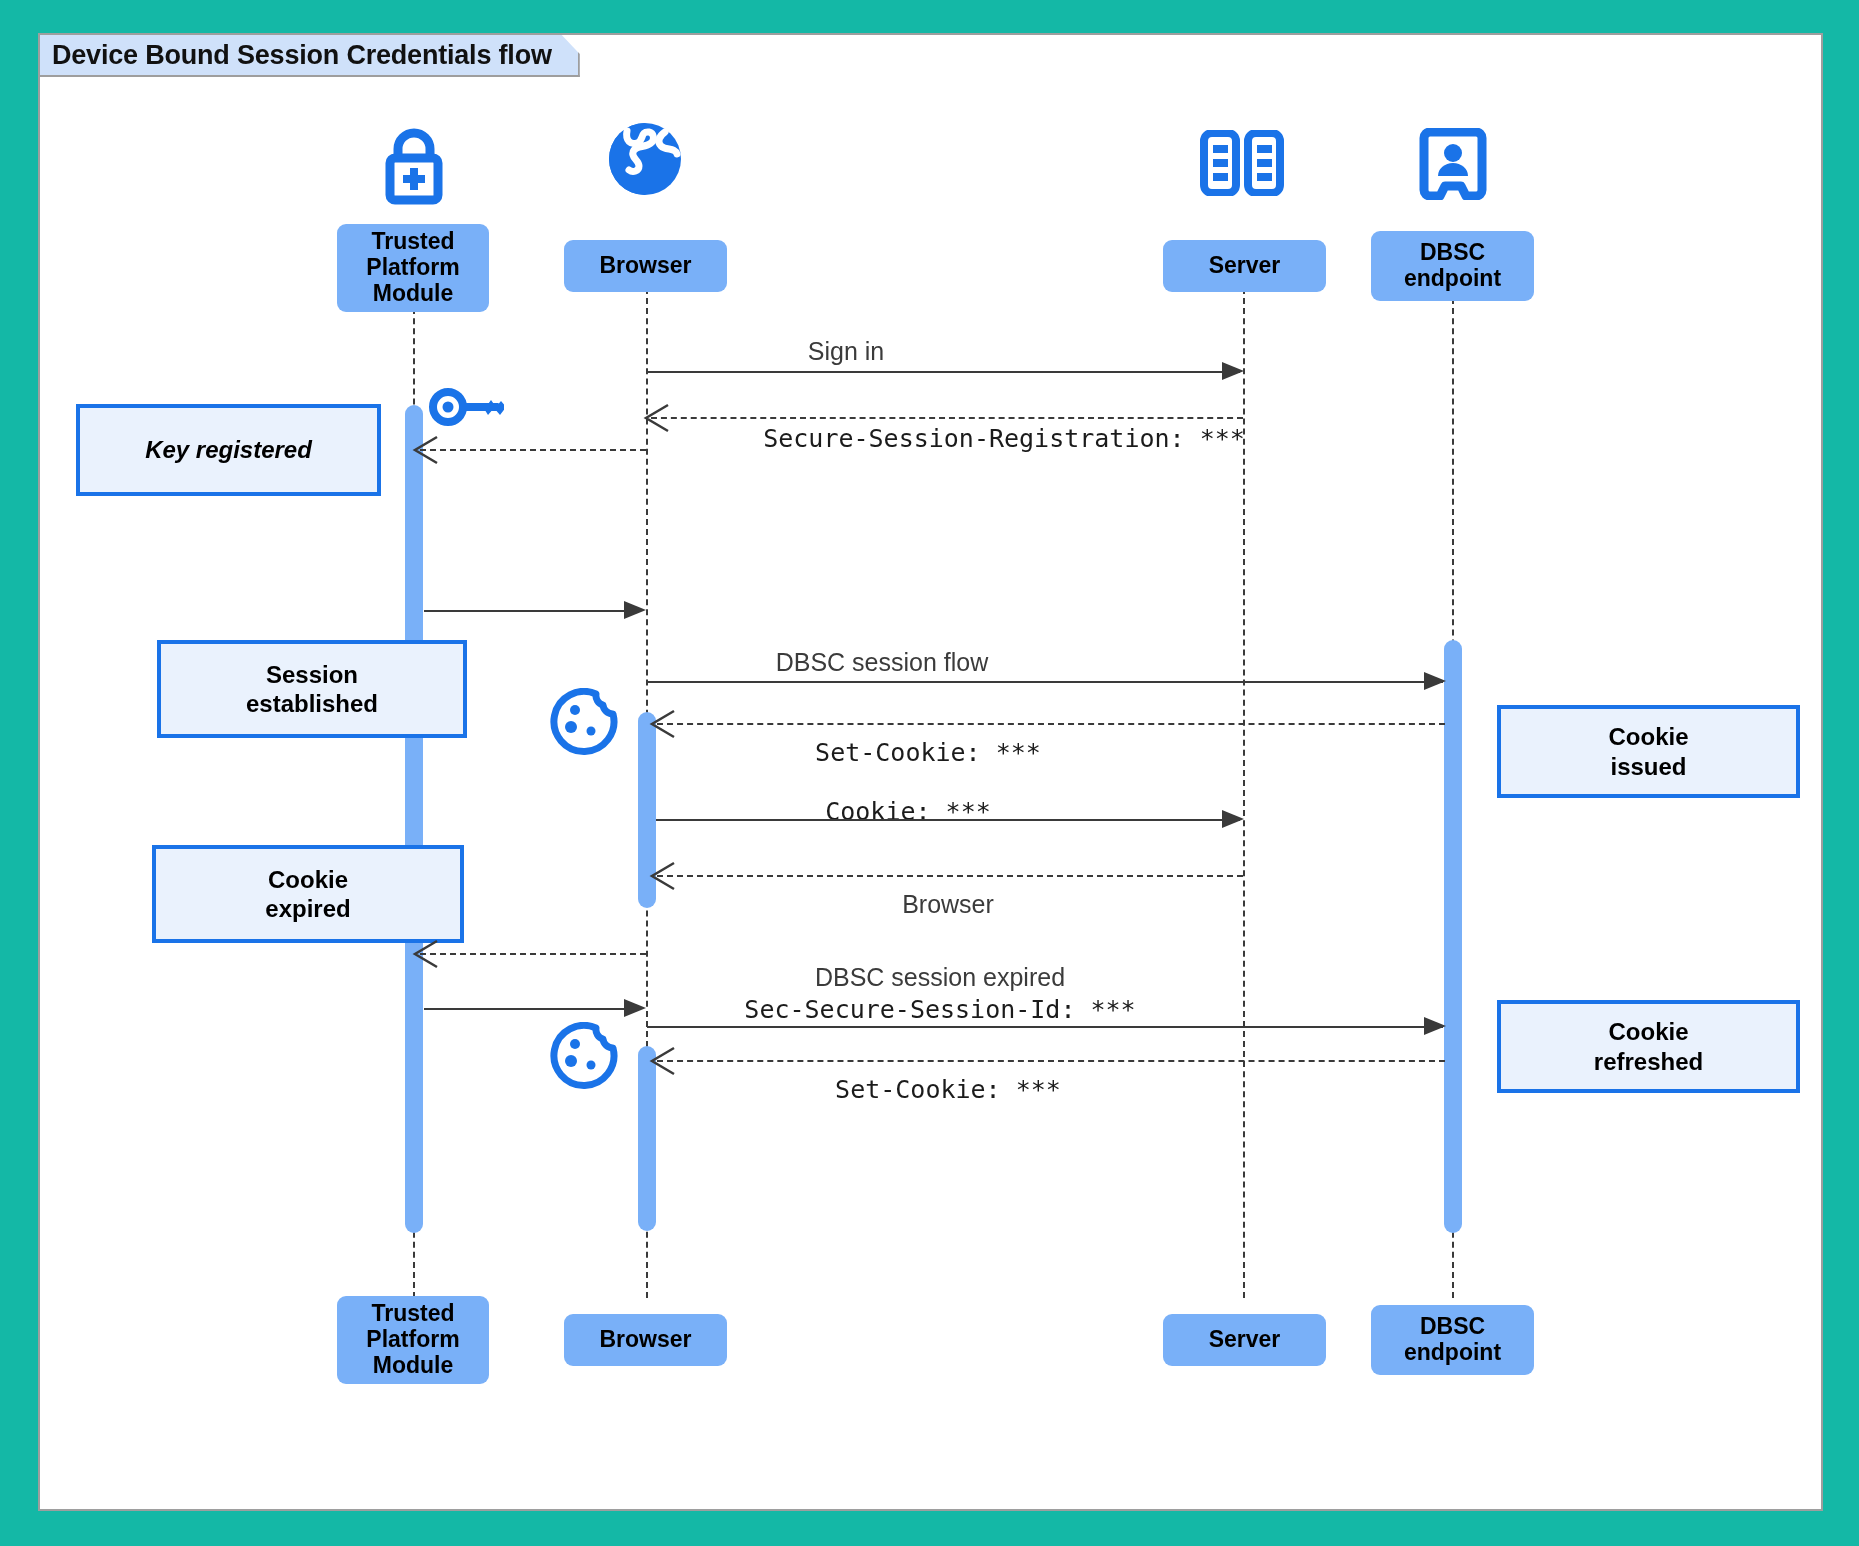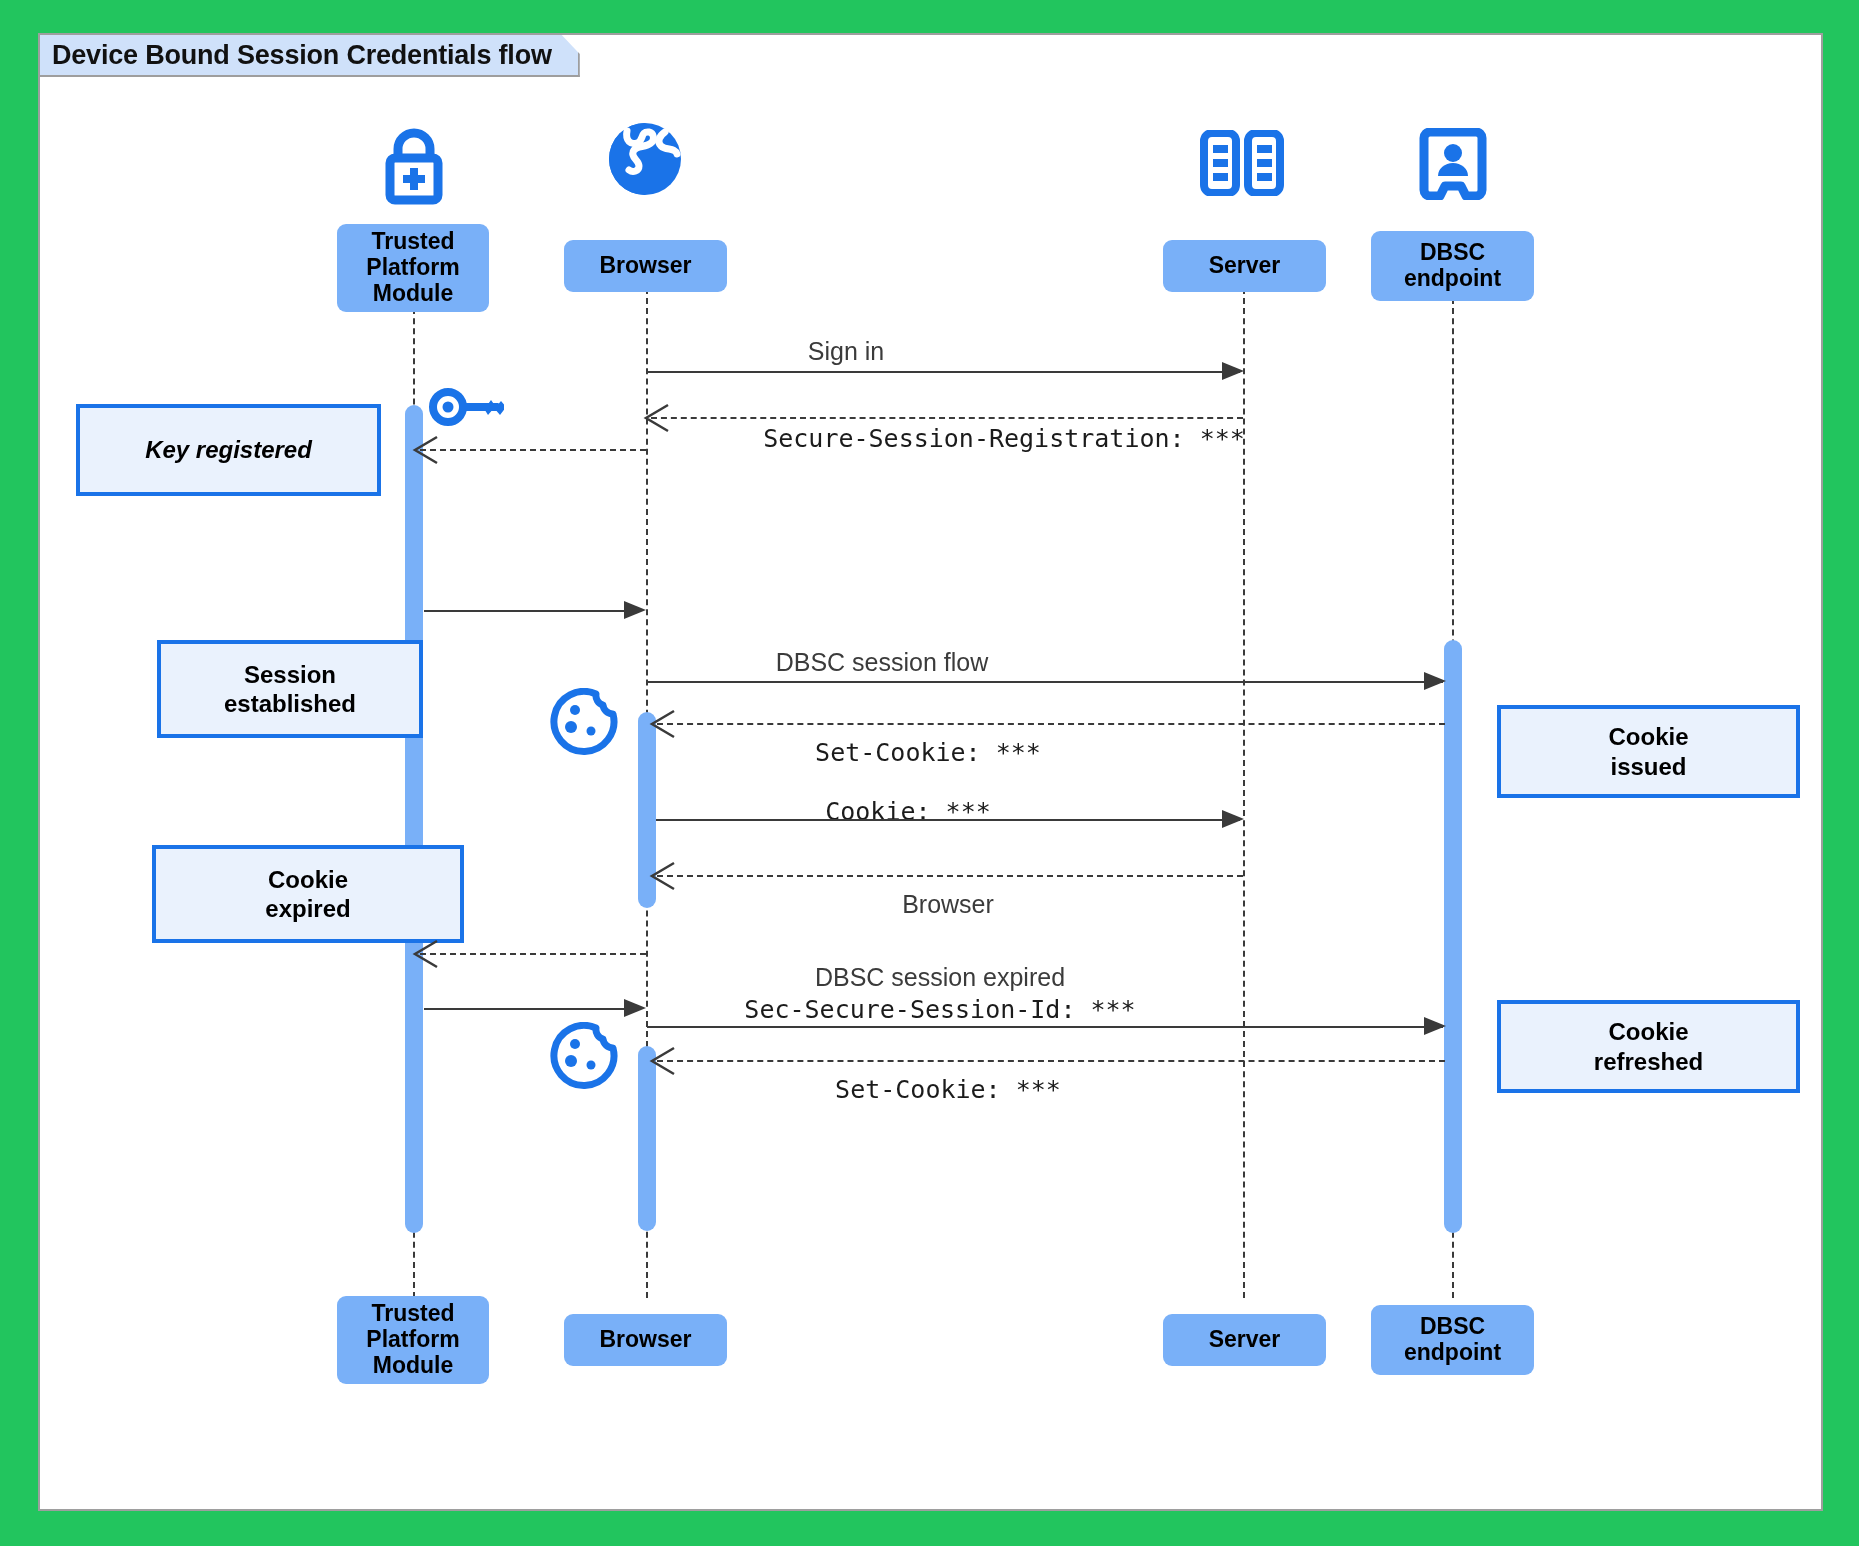--- a/index.html
+++ b/index.html
@@ -1,20 +1,20 @@
 <!DOCTYPE html>
 <html><head>
 <meta charset="utf-8">
 <style>
   html,body{margin:0;padding:0;background:#ffffff;}
   body{font-family:"Liberation Sans", sans-serif;}
   #root{
     position:relative;
     width:1859px;height:1546px;
-    background:#22c55e;
+    background:#14b8a6;
     overflow:hidden;
   }
   
   .frame{
     position:absolute;left:38px;top:33px;width:1785px;height:1478px;
     border:2px solid #9e9e9e;
     background:#ffffff;
     box-sizing:border-box;
   }
   .frame-title{
@@ -161,21 +161,21 @@
   </div>
 
   <div class="activation" style="left:405px;top:405px;height:828px;"></div>
   <div class="activation" style="left:638px;top:712px;height:196px;"></div>
   <div class="activation" style="left:638px;top:1046px;height:185px;"></div>
   <div class="activation" style="left:1444px;top:640px;height:593px;"></div>
 
   <div class="note" style="left:76px;top:404px;width:305px;height:92px;font-style:italic;">
     <span style="white-space:pre-line;">Key registered</span>
   </div>
-  <div class="note" style="left:157px;top:640px;width:266px;height:98px;">
+  <div class="note" style="left:157px;top:640px;width:310px;height:98px;">
     <span style="white-space:pre-line;">Session
 established</span>
   </div>
   <div class="note" style="left:152px;top:845px;width:312px;height:98px;">
     <span style="white-space:pre-line;">Cookie
 expired</span>
   </div>
 
   <div class="note" style="left:1497px;top:705px;width:303px;height:93px;">
     <span style="white-space:pre-line;">Cookie

